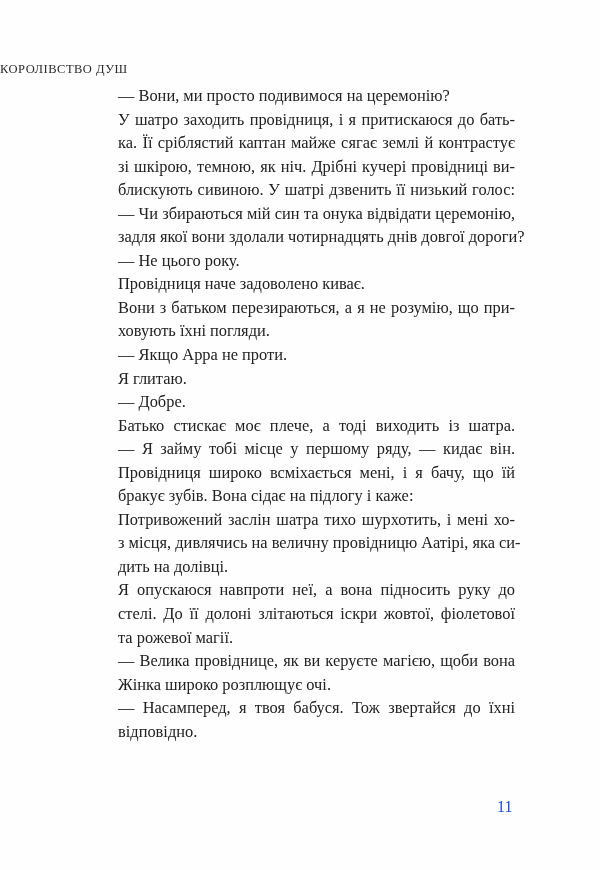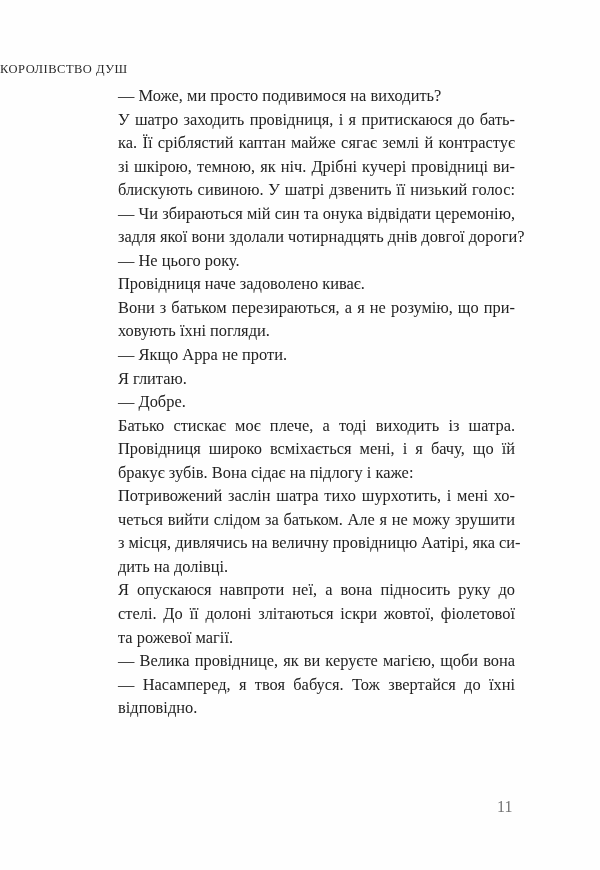--- a/index.html
+++ b/index.html
@@ -10,51 +10,52 @@
     font-family: "Liberation Serif", serif; font-size: 12.5px; letter-spacing: 0.5px; color: #2a2a2a;
   }
   .text {
     position: absolute; left: 118px; top: 84px; width: 397px;
     font-family: "Liberation Serif", serif; font-size: 16.4px; line-height: 23.55px; color: #222;
   }
   .line { display: block; white-space: nowrap; text-align: justify; text-align-last: justify; height: 23.55px; }
   .line.last { text-align-last: left; }
   .page-number {
     position: absolute; left: 497px; top: 798px;
-    font-family: "Liberation Serif", serif; font-size: 16px; color: #737373;
+    font-family: "Liberation Serif", serif; font-size: 16px; color: #1d4ed8;
   }
 </style>
 </head>
 <body>
 
 <div class="page">
   <div class="running-head">КОРОЛІВСТВО ДУШ</div>
   <div class="text" id="body-text">
-      <span class="line last">— Може, ми просто подивимося на виходить?</span>
+      <span class="line last">— Вони, ми просто подивимося на церемонію?</span>
       <span class="line">У шатро заходить провідниця, і я притискаюся до бать-</span>
       <span class="line">ка. Її сріблястий каптан майже сягає землі й контрастує</span>
       <span class="line">зі шкірою, темною, як ніч. Дрібні кучері провідниці ви-</span>
       <span class="line">блискують сивиною. У шатрі дзвенить її низький голос:</span>
       <span class="line">— Чи збираються мій син та онука відвідати церемонію,</span>
       <span class="line">задля якої вони здолали чотирнадцять днів довгої дороги?</span>
       <span class="line last">— Не цього року.</span>
       <span class="line last">Провідниця наче задоволено киває.</span>
       <span class="line">Вони з батьком перезираються, а я не розумію, що при-</span>
       <span class="line last">ховують їхні погляди.</span>
       <span class="line last">— Якщо Арра не проти.</span>
       <span class="line last">Я глитаю.</span>
       <span class="line last">— Добре.</span>
       <span class="line">Батько стискає моє плече, а тоді виходить із шатра.</span>
+      <span class="line">— Я займу тобі місце у першому ряду, — кидає він.</span>
       <span class="line">Провідниця широко всміхається мені, і я бачу, що їй</span>
       <span class="line last">бракує зубів. Вона сідає на підлогу і каже:</span>
       <span class="line">Потривожений заслін шатра тихо шурхотить, і мені хо-</span>
-      <span class="line">четься вийти слідом за батьком. Але я не можу зрушити</span>
       <span class="line">з місця, дивлячись на величну провідницю Аатірі, яка си-</span>
       <span class="line last">дить на долівці.</span>
       <span class="line">Я опускаюся навпроти неї, а вона підносить руку до</span>
       <span class="line">стелі. До її долоні злітаються іскри жовтої, фіолетової</span>
       <span class="line last">та рожевої магії.</span>
       <span class="line">— Велика провіднице, як ви керуєте магією, щоби вона</span>
+      <span class="line last">Жінка широко розплющує очі.</span>
       <span class="line">— Насамперед, я твоя бабуся. Тож звертайся до їхні</span>
       <span class="line last">відповідно.</span>
     </div>
   <div class="page-number">11</div>
 </div>
 
 </body></html>

